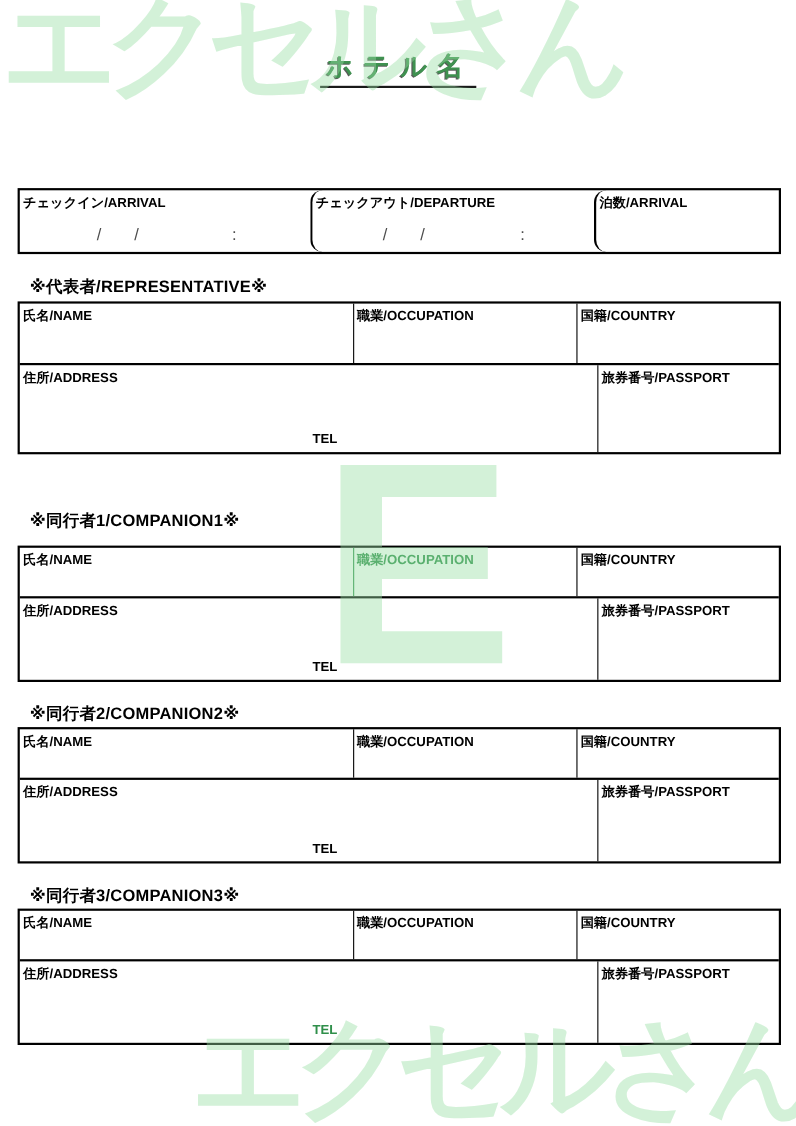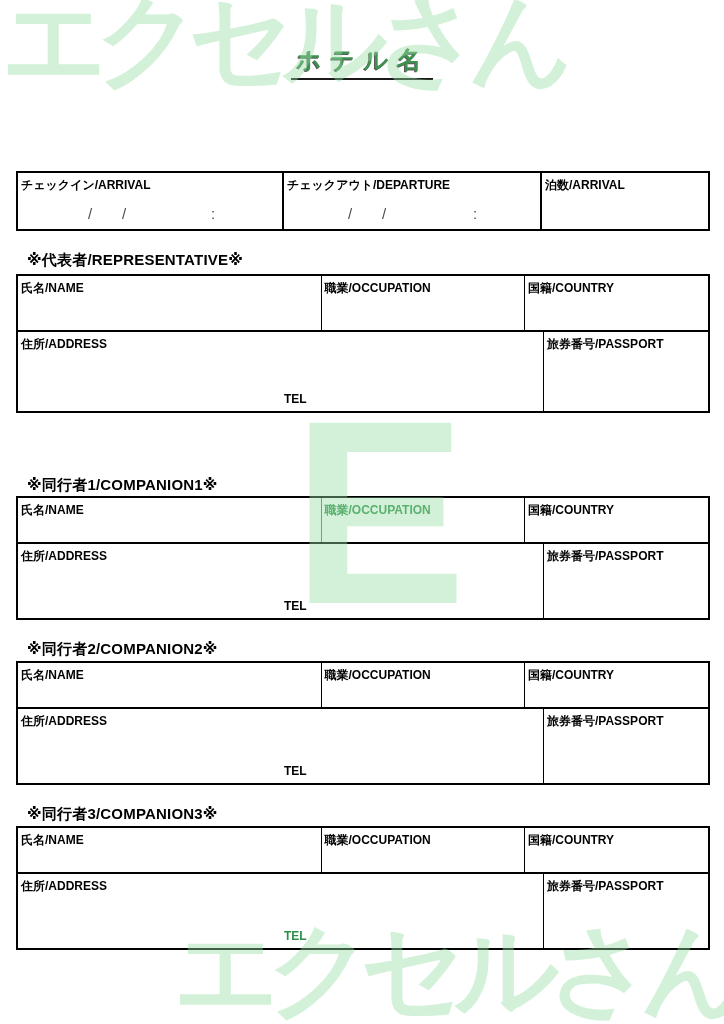--- a/index.html
+++ b/index.html
@@ -28,30 +28,30 @@
     border:1px dashed #3c3c3c;box-sizing:border-box;z-index:2;background:transparent;
   }
   .hotel-label{display:block;margin:6px 0 0 8px;font-size:13px;color:#7f7f7f;}
   
   .tbl{position:absolute;left:16px;width:694px;border:2px solid #000;box-sizing:border-box;z-index:2;background:transparent;}
   .row{display:flex;box-sizing:border-box;}
   .cell{position:relative;box-sizing:border-box;padding:2px 3px;}
   .lbl{font-size:12px;font-weight:bold;letter-spacing:0;}
   
   .stay-tbl{top:171px;height:60px;display:flex;}
-  .stay-cell{position:relative;box-sizing:border-box;height:100%;padding:2px 3px;}
+  .stay-cell{position:relative;box-sizing:border-box;height:100%;padding:2px 3px;border-radius:11px;}
   .stay-arrival{width:264px;}
   .stay-departure{width:258px;border-left:2px solid #000;}
   .stay-nights{width:166px;border-left:2px solid #000;}
   .slot{position:absolute;bottom:7px;font-size:15px;color:#4d4d4d;}
   .s1a{left:70px;} .s2a{left:104px;} .sca{left:193px;}
   .s1d{left:64px;} .s2d{left:98px;}  .scd{left:189px;}
   
   .sec-h{position:absolute;left:27px;font-size:15px;font-weight:bold;z-index:2;letter-spacing:0.2px;}
-  .h-rep{top:251px;} .h-c1{top:476px;} .h-c2{top:640px;} .h-c3{top:805px;}
+  .h-rep{top:251px;} .h-c1{top:464px;} .h-c2{top:640px;} .h-c3{top:805px;}
   
   .t-rep{top:274px;} .t-c1{top:496px;} .t-c2{top:661px;} .t-c3{top:826px;}
   .row1{border-bottom:2px solid #000;height:46px;}
   .row2{height:74px;}
   .t-rep .row1{height:56px;} .t-rep .row2{height:79px;}
   .c-name{width:314px;}
   .c-occ{width:211px;border-left:1px solid #000;}
   .c-country{width:191px;border-left:1px solid #000;}
   .c-addr{width:525px;}
   .c-pass{width:165px;border-left:1px solid #000;}

